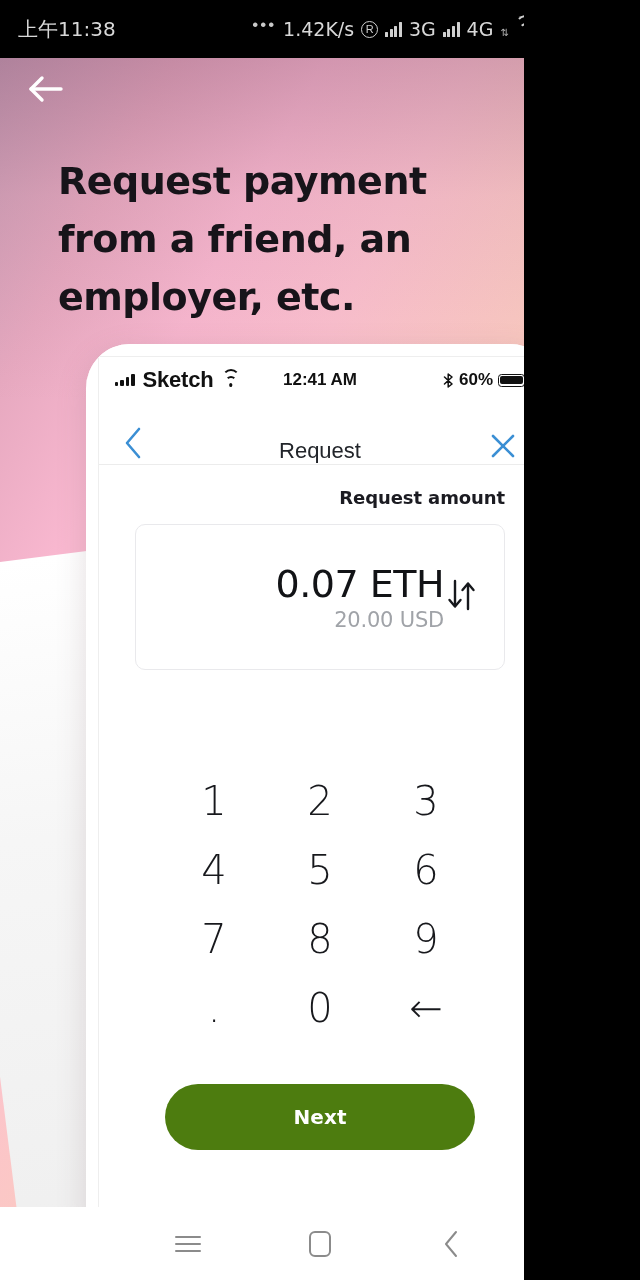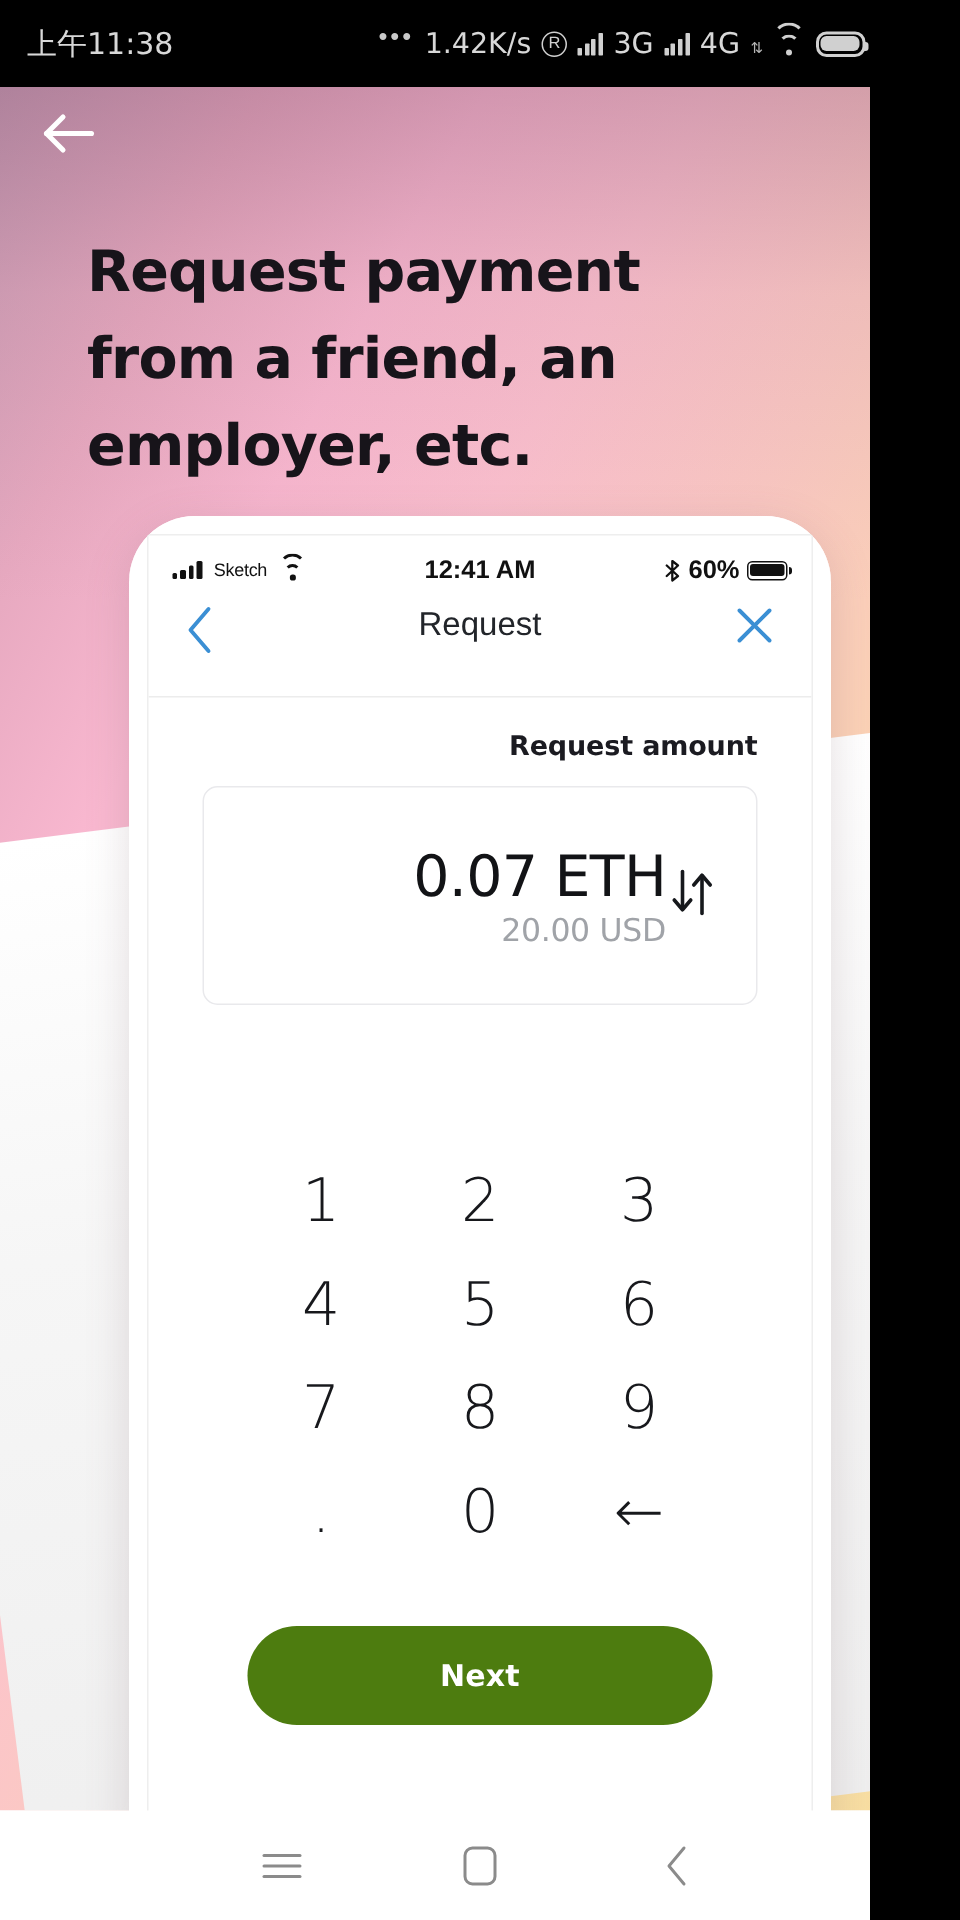--- a/index.html
+++ b/index.html
@@ -7,21 +7,21 @@
   html, body {
     width: 640px;
     height: 1280px;
     overflow: hidden;
     background: #000;
     font-family: "Liberation Sans", sans-serif;
   }
 
   #screen {
     position: relative;
-    width: 580px;
+    width: 524px;
     height: 1280px;
     overflow: hidden;
     background: #ffffff;
   }
 
   
   #sysbar {
     position: absolute;
     top: 0; left: 0;
     width: 640px;
@@ -196,42 +196,42 @@
   }
   #ios-status .left { display:flex; align-items:center; gap:8px; flex:1;}
   #ios-status .mid { flex:0 0 auto; font-size:17px;}
   #ios-status .right { display:flex; align-items:center; gap:5px; flex:1; justify-content:flex-end;}
   .ios-sig { display:inline-flex; align-items:flex-end; gap:2px; height:12px;}
   .ios-sig i{display:block;width:3.4px;background:#111;border-radius:1px;}
   .ios-sig i:nth-child(1){height:4px}
   .ios-sig i:nth-child(2){height:6.5px}
   .ios-sig i:nth-child(3){height:9px}
   .ios-sig i:nth-child(4){height:12px}
-  .carrier{font-size:12px;font-weight:normal;letter-spacing:-0.2px;}
+  .carrier{font-size:22px;font-weight:bold;letter-spacing:-0.2px;}
   .ios-wifi{position:relative;width:18px;height:13px;}
   .ios-wifi span{
     position:absolute;left:50%;bottom:0;transform:translateX(-50%);
     border:2px solid #111;border-bottom-color:transparent;
     border-left-color:transparent;border-right-color:transparent;border-radius:50%;
   }
   .ios-wifi span:nth-child(1){width:18px;height:18px;}
   .ios-wifi span:nth-child(2){width:11px;height:11px;}
   .ios-wifi .dot{width:3.5px;height:3.5px;background:#111;border-radius:50%;border:none;bottom:0;}
   .ios-batt{
     width:27px;height:13px;border:1.6px solid #111;border-radius:3.5px;position:relative;
   }
   .ios-batt::after{content:"";position:absolute;right:-4px;top:3.5px;width:2.2px;height:5px;background:#111;border-radius:0 2px 2px 0;}
   .ios-batt i{position:absolute;left:1.3px;top:1.3px;bottom:1.3px;right:1.3px;background:#111;border-radius:2px;display:block;}
 
   
   #ios-nav {
     height: 62px;
     border-bottom: 1px solid #ececec;
     display: flex;
-    align-items: flex-start;
+    align-items: flex-end;
     padding: 0 24px;
     position: relative;
   }
   #ios-nav .title {
     position:absolute; left:0; right:0; text-align:center;
     font-size: 22px; color:#22252a; font-weight:400;
     font-family: "Liberation Sans", sans-serif;
     pointer-events:none;
   }
   .nav-chev, .nav-close { cursor:pointer; z-index:2;}

